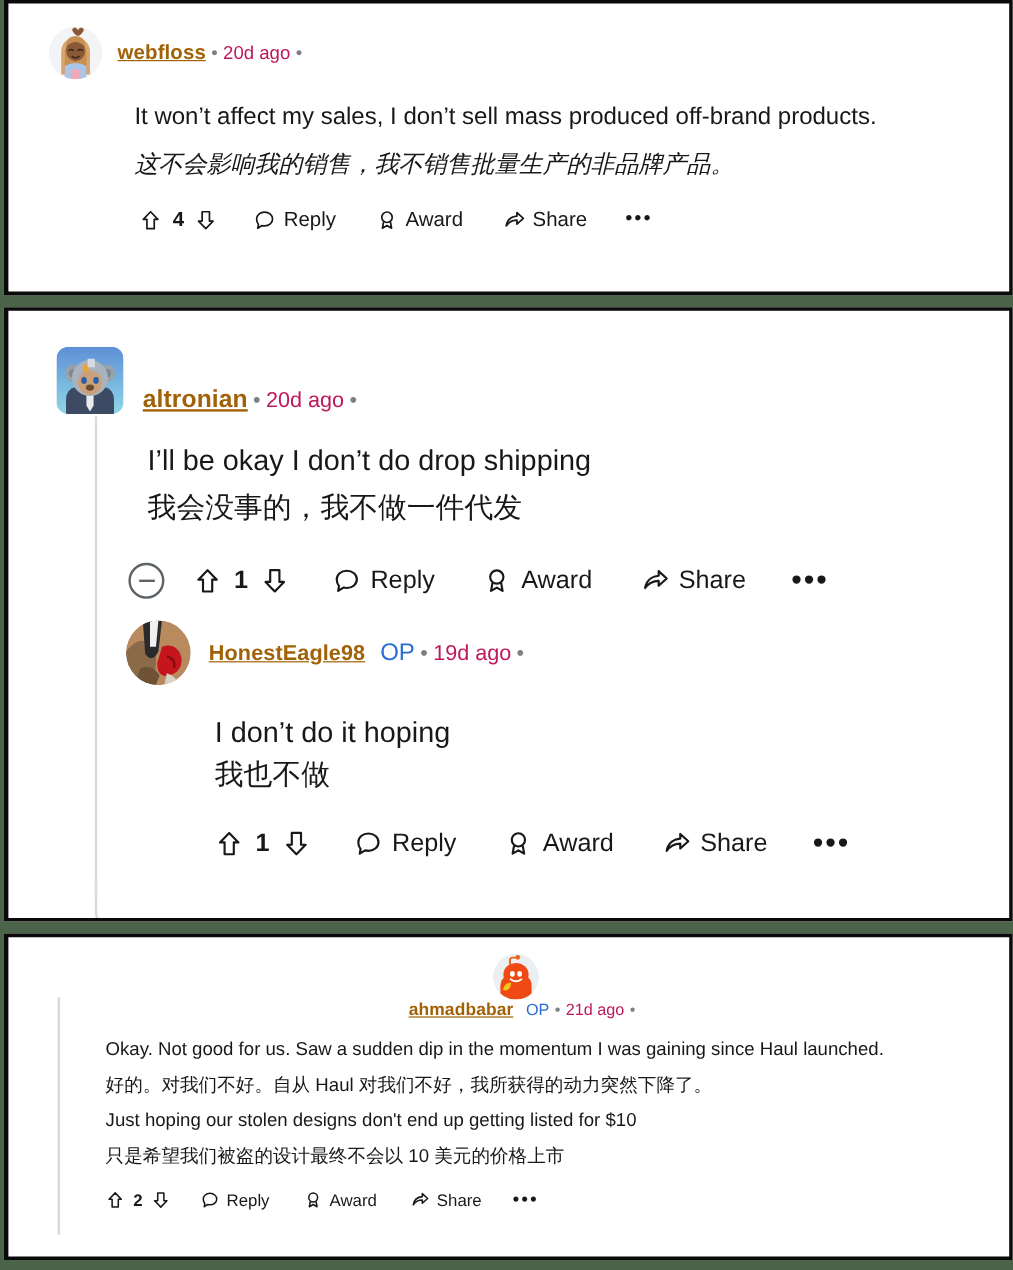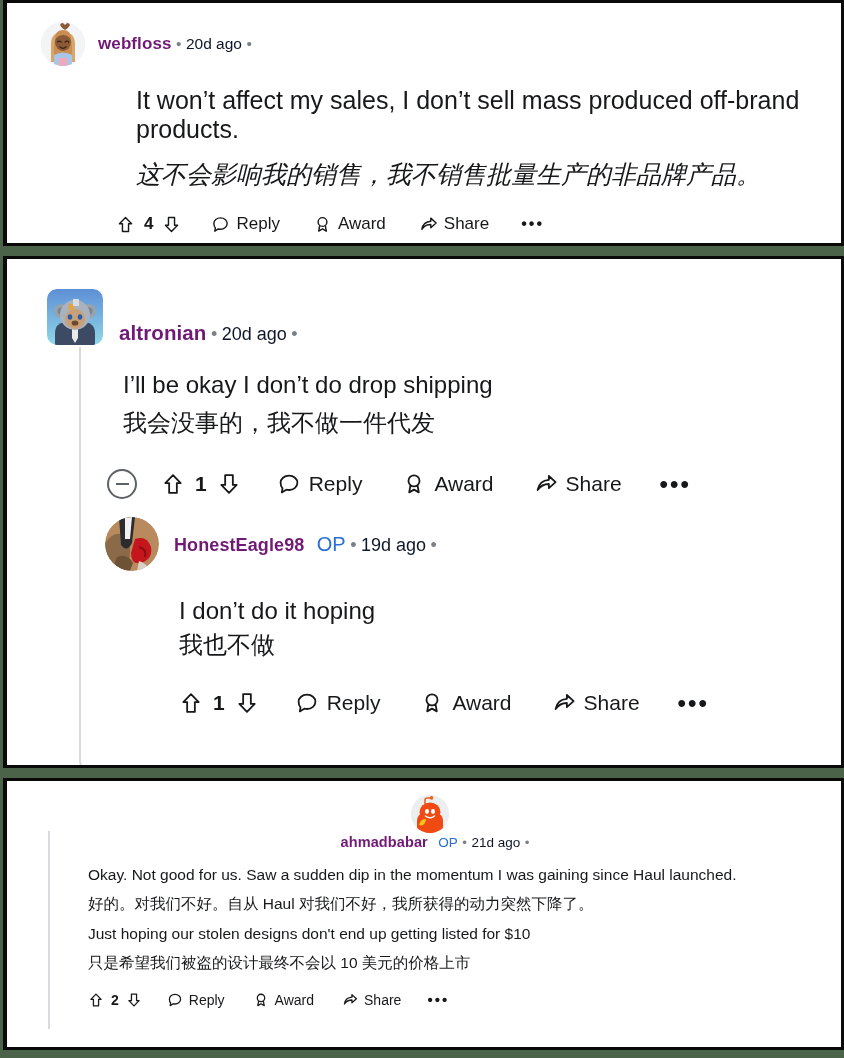--- a/index.html
+++ b/index.html
@@ -37,25 +37,26 @@
   .avatar {
     border-radius: 50%;
     flex: none;
     position: relative;
     overflow: hidden;
     background: #e9eef2;
   }
 
   .uname {
     font-weight: bold;
-    color: #701a75;
+    color: #a16207;
     letter-spacing: .1px;
+    text-decoration: underline;
   }
   .op-badge { color: #2a6ed4; font-weight: 400; }
-  .meta { color: #0f172a; font-weight: 400; }
+  .meta { color: #be185d; font-weight: 400; }
   .dot { color: #7a8085; }
 
   .body-text { color: #17181a; }
   .body-text .ln { display: block; }
 
   
   .actions { display: flex; align-items: center; color: #17181a; }
   .act { display: flex; align-items: center; gap: 6px; }
   .act .lbl { color: #17181a; }
   .svgi { display: block; }
@@ -80,21 +81,21 @@
   .collapse-btn .bar {
     background: #5c6265;
     height: 2px;
   }
 
   
   .p1 .chead { padding: 19px 0 0 34px; }
   .p1 .avatar { width: 44px; height: 44px; margin-right: 13px; }
   .p1 .uname { font-size: 17px; }
   .p1 .meta, .p1 .dot { font-size: 15.5px; }
-  .p1 .body-text { padding: 20px 0 0 105px; font-size: 25px; margin-left: 24px; }
+  .p1 .body-text { padding: 20px 0 0 105px; font-size: 20px; }
   .p1 .body-text .ln + .ln { margin-top: 14px; font-style: italic; }
   .p1 .actions { padding: 23px 0 0 109px; }
   .p1 .act, .p1 .votes { font-size: 17px; }
 
   
   .p2 .c-top .chead { padding: 30px 0 0 40px; align-items: flex-end; }
   .p2 .c-top .avatar { width: 56px; height: 56px; margin-right: 16px; }
   .p2 .c-top .uname { font-size: 20.5px; }
   .p2 .c-top .meta, .p2 .c-top .dot { font-size: 18px; }
   .p2 .c-top .body-text { padding: 26px 0 0 116px; font-size: 24px; }

